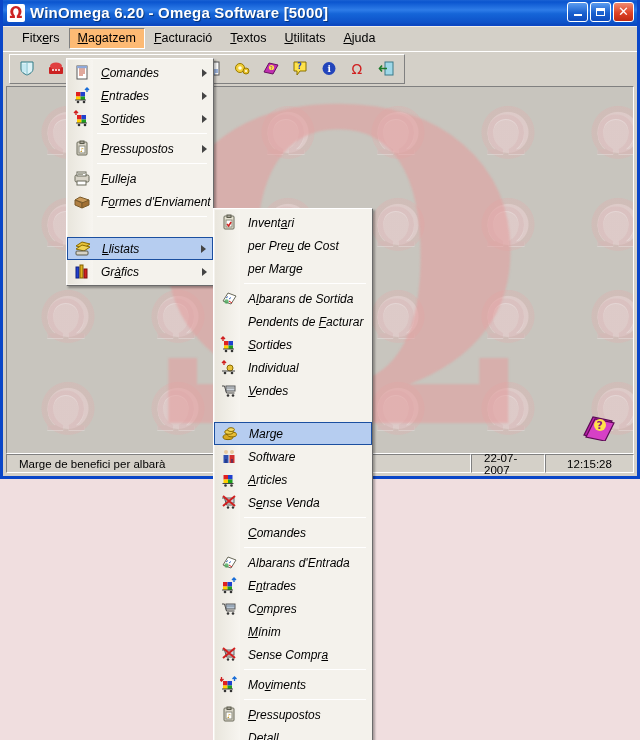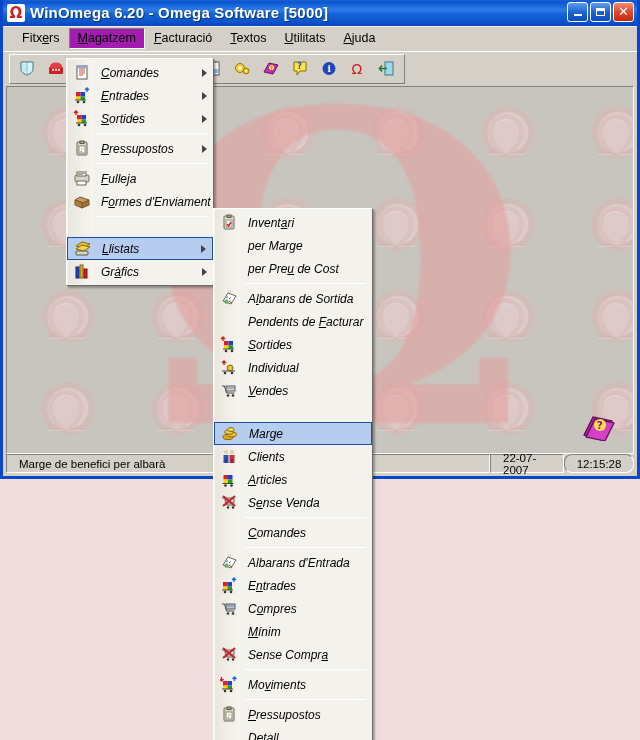--- a/index.html
+++ b/index.html
@@ -75,21 +75,21 @@
   }
   #menubar::after{
     content:''; position:absolute; left:0; right:0; top:0; height:1px;
     background:#efede8;
   }
   .mb-item {
     font-size:12.5px; color:#000; padding:3px 9px 4px 9px;
     white-space:nowrap; cursor:default;
   }
   .mb-item.open {
-    background:#a21caf;
+    background:#fdba74;
     border:1px solid;
     border-color:#808080 #ffffff #ffffff #808080;
     padding:2px 8px 3px 8px;
   }
   .mb-item u { text-decoration:underline; }
 
   
   #toolbar {
     height:34px; background:#d4d0c8;
     border-top:1px solid #ffffff;
@@ -155,21 +155,21 @@
     background:#d4d0c8;
     display:flex;align-items:stretch;
   }
   .sb-cell{
     border:1px solid; border-color:#808080 #ffffff #ffffff #808080;
     font-size:11.5px; color:#000; display:flex;align-items:center;
     padding:0 12px;
   }
   #sb-msg{ flex:1; }
   #sb-date{ width:74px; justify-content:center; }
-  #sb-time{ width:70px; justify-content:center;border-radius:8px; }
+  #sb-time{ width:89px; justify-content:center; }
 
   
   .menu {
     position:absolute;
     background:#f4f2ec;
     border:1px solid;
     border-color:#ffffff #6b6b6b #6b6b6b #ffffff;
     box-shadow:2px 2px 2px rgba(0,0,0,.30);
     padding:2px 0 2px 0;
     z-index:50;
@@ -542,26 +542,26 @@
             <rect x="7" y="1" width="4" height="2.5" fill="#a8a498" stroke="#5a5a4a"></rect>
             <rect x="6" y="6" width="6" height="7" fill="#fff" stroke="#8a8a7a"></rect>
             <path d="M7 10l1.6 2 2.6-4" stroke="#d02020" stroke-width="1.5" fill="none"></path>
           </svg>
       </span>
       <span class="lbl">Invent<u>a</u>ri</span>
     </div>
 
     <div class="mi">
       <span class="ico"></span>
+      <span class="lbl">per Pre<u>u</u> de Cost</span>
+    </div>
+
+    <div class="mi">
+      <span class="ico"></span>
       <span class="lbl">per Mar<u>g</u>e</span>
-    </div>
-
-    <div class="mi">
-      <span class="ico"></span>
-      <span class="lbl">per Pre<u>u</u> de Cost</span>
     </div>
 
 
     <div class="msep"></div>
 
     <div class="mi">
       <span class="ico">
         <svg class="ic" viewBox="0 0 18 17">
             <path d="M3 11l5-8 8 3-5 8z" fill="#fff" stroke="#6a6a5a"></path>
             <path d="M6 8l2-1.5M9 9l2-1.5" stroke="#3f6fc0"></path>
@@ -634,21 +634,21 @@
     <div class="mi">
       <span class="ico">
         <svg class="ic" viewBox="0 0 18 17">
             <circle cx="6" cy="4" r="2" fill="#e8c9a0"></circle>
             <path d="M3.5 7h5v8h-5z" fill="#3050b0"></path>
             <circle cx="12" cy="4" r="2" fill="#e8c9a0"></circle>
             <path d="M9.5 7h5v8h-5z" fill="#d03030"></path>
             <path d="M6 15v-4M12 15v-4" stroke="#1a2a70"></path>
           </svg>
       </span>
-      <span class="lbl">Clients</span>
+      <span class="lbl">Software</span>
     </div>
 
     <div class="mi">
       <span class="ico">
         <svg class="ic" viewBox="0 0 18 17">
             <rect x="3.5" y="4" width="4.5" height="4.5" fill="#e02020"></rect>
             <rect x="8" y="4" width="4.5" height="4.5" fill="#2040d0"></rect>
             <rect x="3.5" y="8.5" width="4.5" height="4" fill="#ffd000"></rect>
             <rect x="8" y="8.5" width="4.5" height="4" fill="#20a020"></rect>
             <path d="M2.5 12.5h11" stroke="#444"></path>

